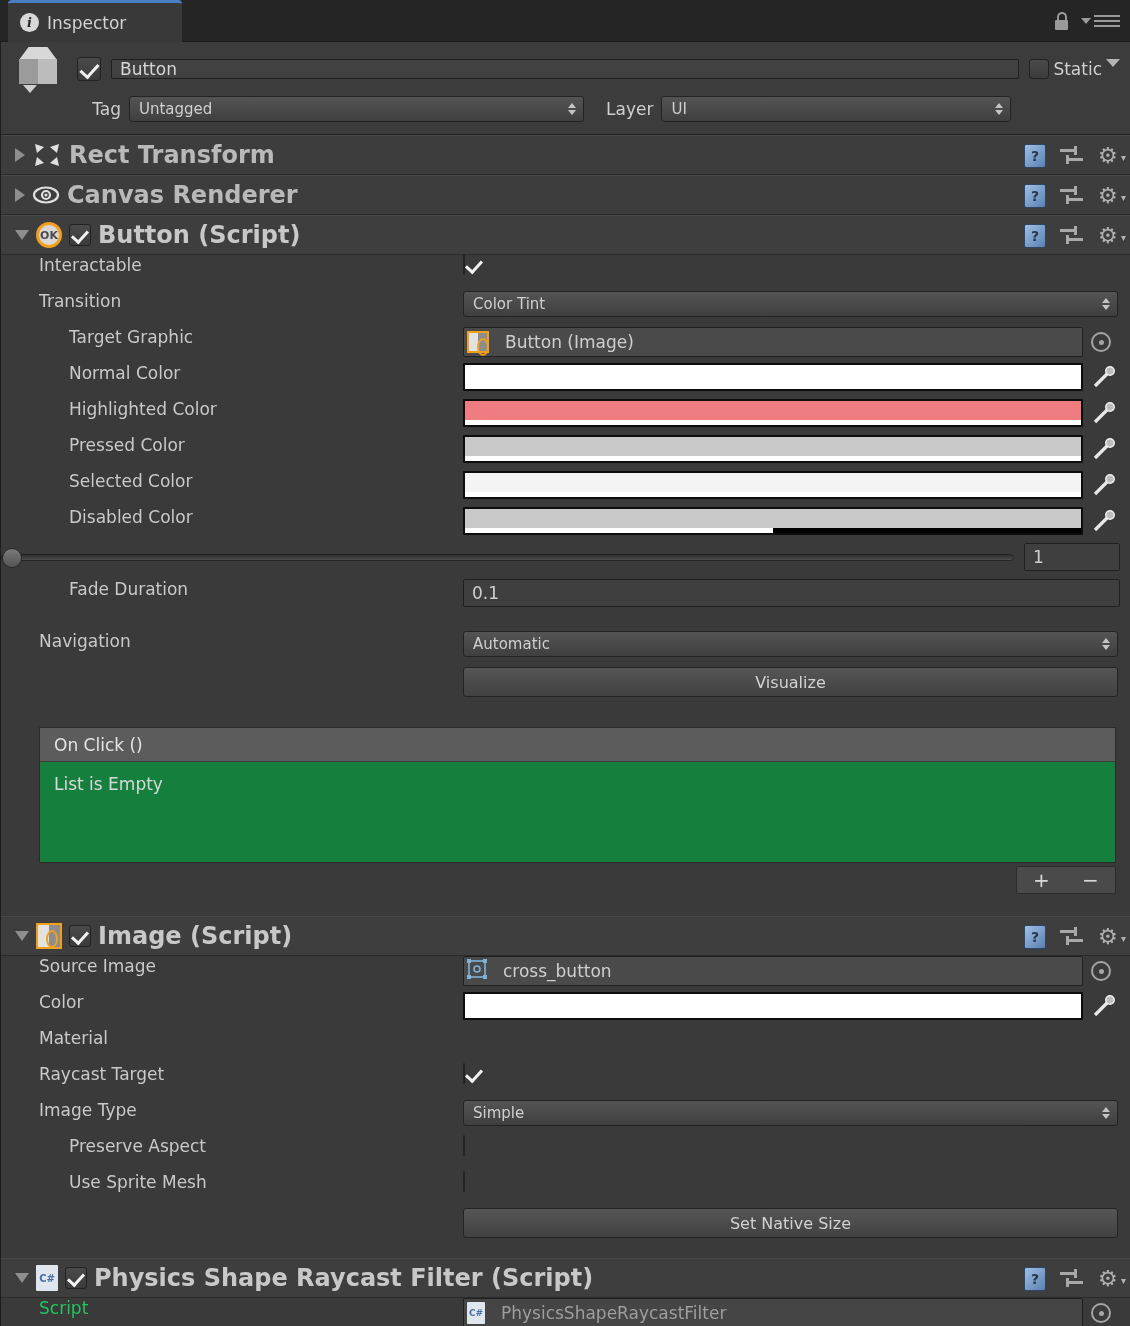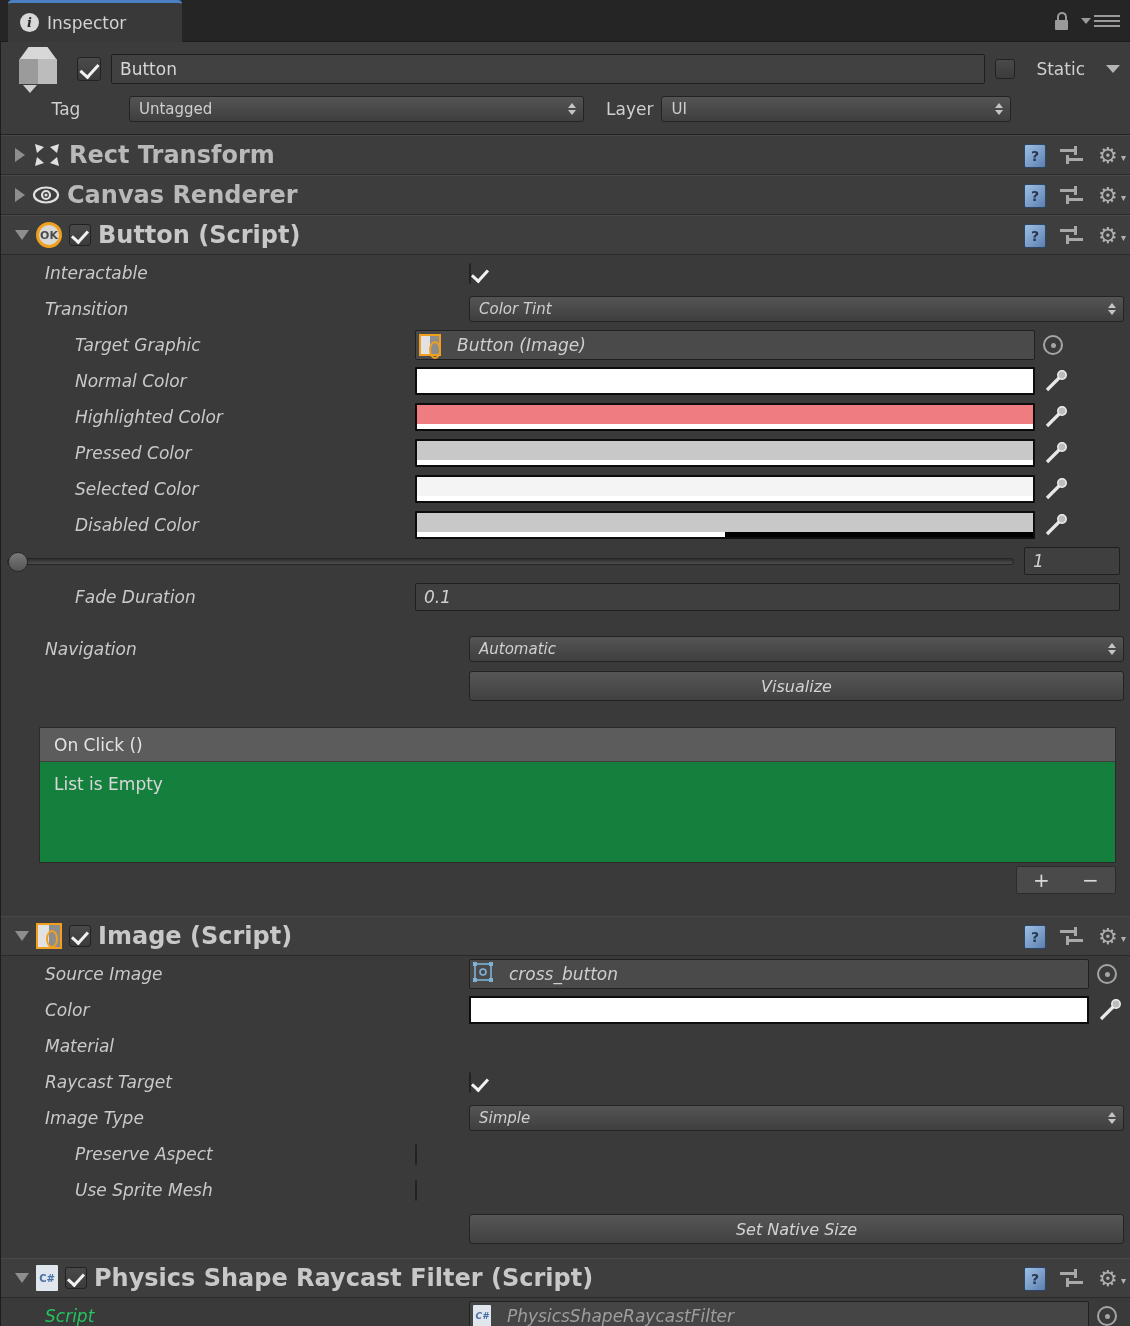--- a/index.html
+++ b/index.html
@@ -75,30 +75,30 @@
     border:1px solid #222; position:relative;
   }
   .chk.on::after{
     content:""; position:absolute; left:6px; top:2px; width:8px;height:15px;
     border:solid #f2f2f2; border-width:0 3px 3px 0; transform:rotate(42deg);
   }
   .chk.sm{ width:22px;height:22px; }
   .chk.sm.on::after{ left:5px;top:2px;width:7px;height:13px;border-width:0 3px 3px 0; }
   .chk.empty{ background:linear-gradient(#484848,#3c3c3c); }
   .name-field{
-    flex:1; height:30px; background:#414141; border:1px solid #1f1f1f; border-radius:2px;
+    flex:1; height:20px; background:#414141; border:1px solid #1f1f1f; border-radius:2px;
     display:flex;align-items:center;padding:1px 8px; font-size:17px;color:#d6d6d6;
   }
-  .static-wrap{ display:flex;align-items:center;gap:21px;flex:none; }
+  .static-wrap{ display:flex;gap:4px;flex:none; }
   .static-chk{ width:20px;height:20px;border-radius:3px;background:linear-gradient(#4a4a4a,#3b3b3b);border:1px solid #222;}
   .static-lbl{ font-size:17px;color:#cfcfcf; }
   .static-car{ width:0;height:0;border-left:7px solid transparent;border-right:7px solid transparent;border-top:8px solid #b4b4b4; }
 
   .go-row2{ display:flex;align-items:center;gap:8px;height:30px;margin-top:6px; }
-  .lbl-tag{ width:110px;text-align:center;font-size:17px;color:#cfcfcf; }
+  .lbl-tag{ width:110px;text-align:right;font-size:17px;color:#cfcfcf; }
   .lbl-layer{ font-size:17px;color:#cfcfcf;padding-left:14px; }
   .popup{
     height:26px;border-radius:3px;
     background:linear-gradient(#545454,#3f3f3f);
     border:1px solid #232323;
     display:flex;align-items:center;justify-content:space-between;
     padding:0 7px 0 9px; font-size:15px; color:#cfcfcf;
   }
   .updown{ display:flex;flex-direction:column;gap:2px;align-items:center;flex:none; }
   .updown .u{width:0;height:0;border-left:4px solid transparent;border-right:4px solid transparent;border-bottom:5px solid #c4c4c4;}
@@ -148,24 +148,24 @@
     content:""; position:absolute;left:8px;top:5px;width:8px;height:14px;
     border:2px solid #f0a01e; border-radius:50%;
   }
   .cs-icon{
     width:22px;height:26px;flex:none;background:#dfe6ee;border-radius:1px;
     display:flex;align-items:center;justify-content:center;
     font-size:10px;font-weight:bold;color:#4a6fa5;
   }
 
   
-  .prop{ display:flex; align-items:center; height:36px; padding-left:6px;font-style:italic; }
+  .prop{ display:flex; align-items:flex-start; height:36px; padding-left:0; }
   .plabel{ font-size:17px; color:#c9c9c9; }
   .plabel.i0{ width:462px; padding-left:38px; }
-  .plabel.i1{ width:408px; padding-left:68px; }
+  .plabel.i1{ width:462px; padding-left:68px; }
   .plabel.dim{ color:#22c55e; }
   .pfield{ flex:1; padding-right:0; }
 
   .text-field{
     height:28px;background:#3f3f3f;border:1px solid #1f1f1f;border-radius:2px;
     display:flex;align-items:center;padding:0 8px;font-size:17px;color:#d0d0d0;
   }
   .obj-field{
     height:30px;background:#4a4a4a;border:1px solid #202020;border-radius:2px;
     display:flex;align-items:center;gap:16px;padding:0 3px;font-size:17px;color:#cfcfcf;

